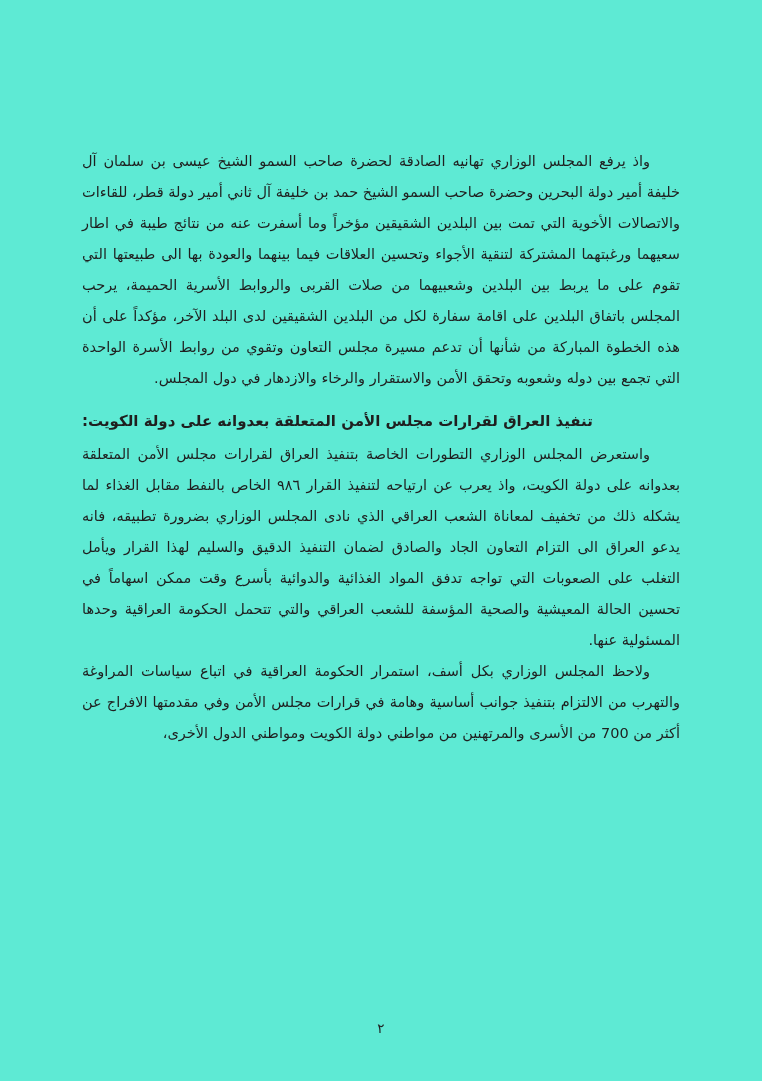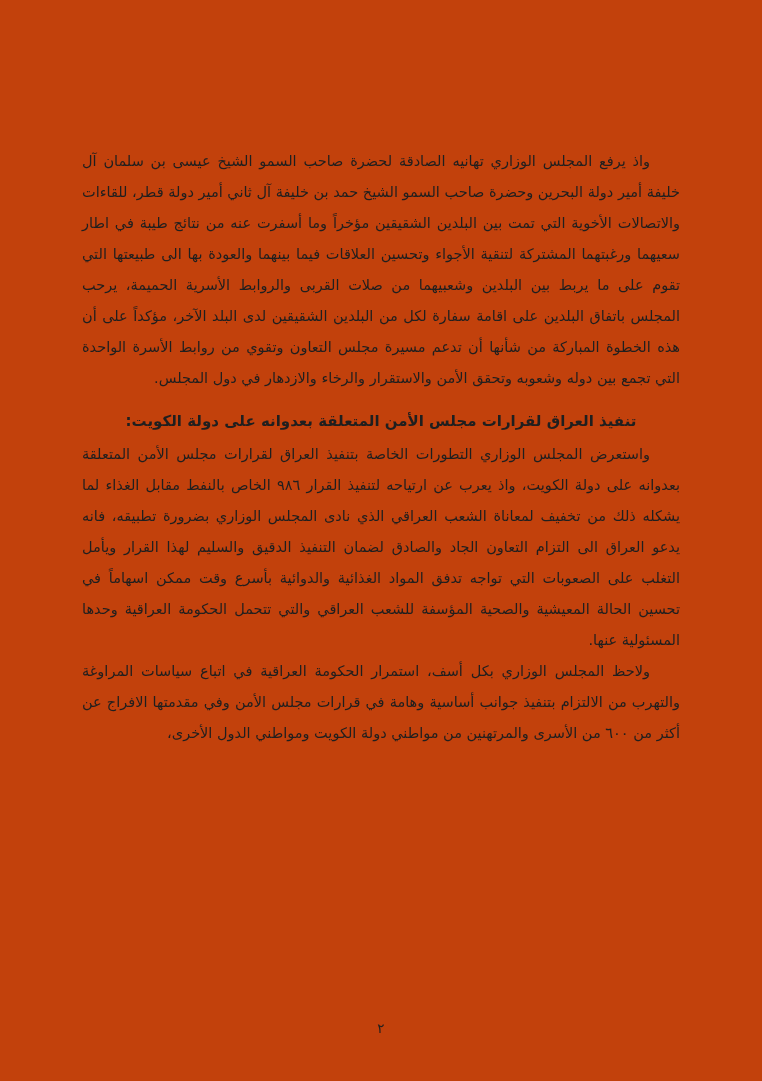--- a/index.html
+++ b/index.html
@@ -5,21 +5,21 @@
   html, body {
     margin: 0;
     padding: 0;
     background: #ffffff;
   }
   .page {
     position: relative;
     width: 762px;
     height: 1081px;
     margin: 0 auto;
-    background: #c2410c;
+    background: #5eead4;
     font-family: "DejaVu Sans", sans-serif;
     color: #1f1f1f;
     direction: rtl;
     overflow: hidden;
     box-sizing: border-box;
   }
   .content {
     position: absolute;
     top: 146px;
     right: 82px;
@@ -30,37 +30,37 @@
   }
   .para {
     margin: 0;
     text-indent: 30px;
   }
   .section-heading {
     font-size: 15px;
     font-weight: bold;
     margin: 12px 0 2px 0;
     text-indent: 0;
-    text-align: center;
+    text-align: left;
     line-height: 31px;
   }
   .page-number {
     position: absolute;
     bottom: 45px;
     left: 0;
     right: 0;
     text-align: center;
     font-size: 13.5px;
     color: #1f1f1f;
   }
 </style>
 </head>
 <body>
 
 <div class="page">
   <div class="content">
     <p class="para">واذ يرفع المجلس الوزاري تهانيه الصادقة لحضرة صاحب السمو الشيخ عيسى بن سلمان آل خليفة أمير دولة البحرين وحضرة صاحب السمو الشيخ حمد بن خليفة آل ثاني أمير دولة قطر، للقاءات والاتصالات الأخوية التي تمت بين البلدين الشقيقين مؤخراً وما أسفرت عنه من نتائج طيبة في اطار سعيهما ورغبتهما المشتركة لتنقية الأجواء وتحسين العلاقات فيما بينهما والعودة بها الى طبيعتها التي تقوم على ما يربط بين البلدين وشعبيهما من صلات القربى والروابط الأسرية الحميمة، يرحب المجلس باتفاق البلدين على اقامة سفارة لكل من البلدين الشقيقين لدى البلد الآخر، مؤكداً على أن هذه الخطوة المباركة من شأنها أن تدعم مسيرة مجلس التعاون وتقوي من روابط الأسرة الواحدة التي تجمع بين دوله وشعوبه وتحقق الأمن والاستقرار والرخاء والازدهار في دول المجلس.</p>
     <h2 class="section-heading">تنفيذ العراق لقرارات مجلس الأمن المتعلقة بعدوانه على دولة الكويت:</h2>
     <p class="para">واستعرض المجلس الوزاري التطورات الخاصة بتنفيذ العراق لقرارات مجلس الأمن المتعلقة بعدوانه على دولة الكويت، واذ يعرب عن ارتياحه لتنفيذ القرار ٩٨٦ الخاص بالنفط مقابل الغذاء لما يشكله ذلك من تخفيف لمعاناة الشعب العراقي الذي نادى المجلس الوزاري بضرورة تطبيقه، فانه يدعو العراق الى التزام التعاون الجاد والصادق لضمان التنفيذ الدقيق والسليم لهذا القرار ويأمل التغلب على الصعوبات التي تواجه تدفق المواد الغذائية والدوائية بأسرع وقت ممكن اسهاماً في تحسين الحالة المعيشية والصحية المؤسفة للشعب العراقي والتي تتحمل الحكومة العراقية وحدها المسئولية عنها.</p>
-    <p class="para">ولاحظ المجلس الوزاري بكل أسف، استمرار الحكومة العراقية في اتباع سياسات المراوغة والتهرب من الالتزام بتنفيذ جوانب أساسية وهامة في قرارات مجلس الأمن وفي مقدمتها الافراج عن أكثر من ٦٠٠ من الأسرى والمرتهنين من مواطني دولة الكويت ومواطني الدول الأخرى،</p>
+    <p class="para">ولاحظ المجلس الوزاري بكل أسف، استمرار الحكومة العراقية في اتباع سياسات المراوغة والتهرب من الالتزام بتنفيذ جوانب أساسية وهامة في قرارات مجلس الأمن وفي مقدمتها الافراج عن أكثر من 700 من الأسرى والمرتهنين من مواطني دولة الكويت ومواطني الدول الأخرى،</p>
   </div>
   <div class="page-number">٢</div>
 </div>
 
 </body></html>

